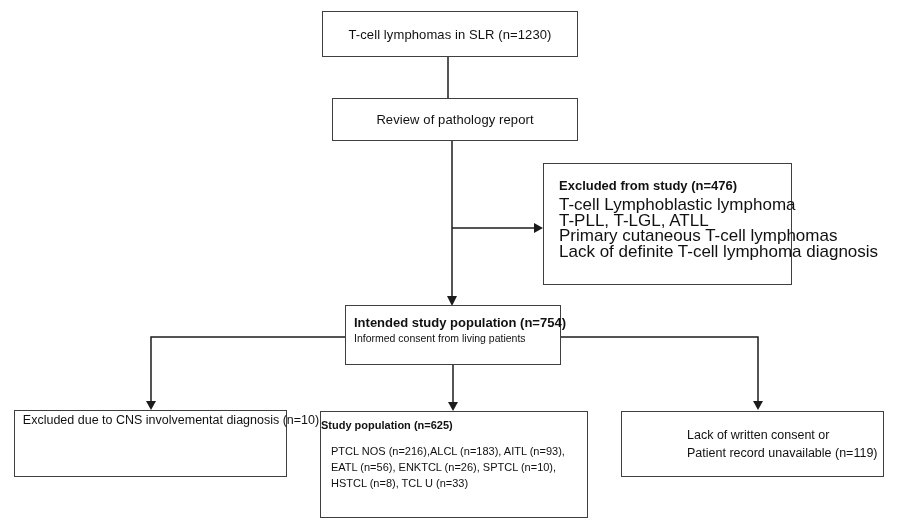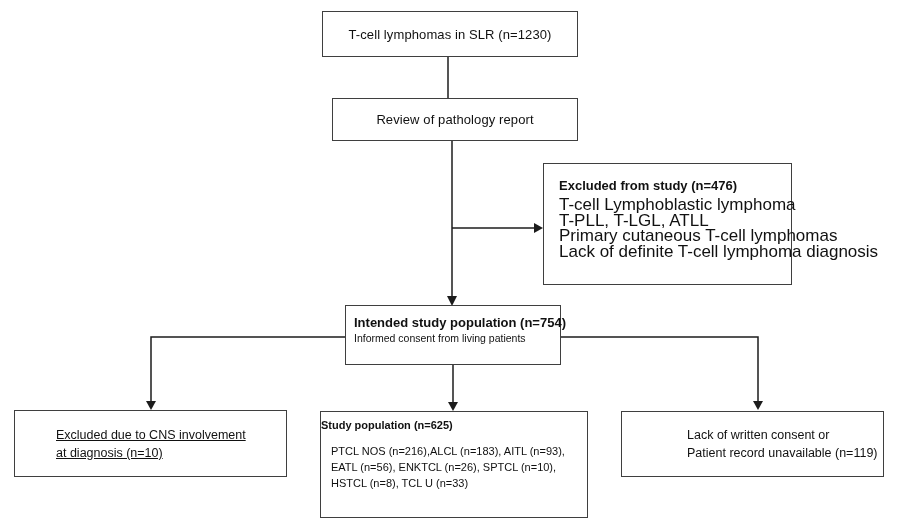--- a/index.html
+++ b/index.html
@@ -45,22 +45,22 @@
   .box-excluded-study { left: 543px; top: 163px; width: 249px; height: 122px; padding: 14px 8px 8px 15px; }
   .box-excluded-study .box-title { font-size: 13px; font-weight: 600; }
   .box-excluded-study .detail-lines { margin-top: 4px; font-size: 17px; line-height: 15.5px; }
 
   .box-intended { left: 345px; top: 305px; width: 216px; height: 60px; padding: 9px 4px 0 8px; }
   .box-intended .box-title { font-size: 13px; font-weight: 600; white-space: nowrap; text-align: center; }
   .box-intended .box-subtitle { font-size: 10.5px; margin-top: 2px; white-space: nowrap; }
 
   .box-cns {
     left: 14px; top: 410px; width: 273px; height: 67px;
-    display: flex; flex-direction: column; justify-content: center;
-    padding-left: 41px; font-size: 12.5px; line-height: 18px; text-decoration: underline;
+    display: flex; flex-direction: row; justify-content: center;
+    padding-left: 41px; font-size: 12.5px; line-height: 18px;
   }
   .box-study { left: 320px; top: 411px; width: 268px; height: 107px; padding-top: 7px; }
   .box-study .box-title { font-size: 11px; font-weight: 600; }
   .box-study .detail-lines { margin-top: 12px; padding-left: 10px; font-size: 11px; line-height: 16px; }
 
   .box-consent {
     left: 621px; top: 411px; width: 263px; height: 66px;
     display: flex; flex-direction: column; justify-content: center;
     padding-left: 65px; font-size: 12.5px; line-height: 18px;
   }

